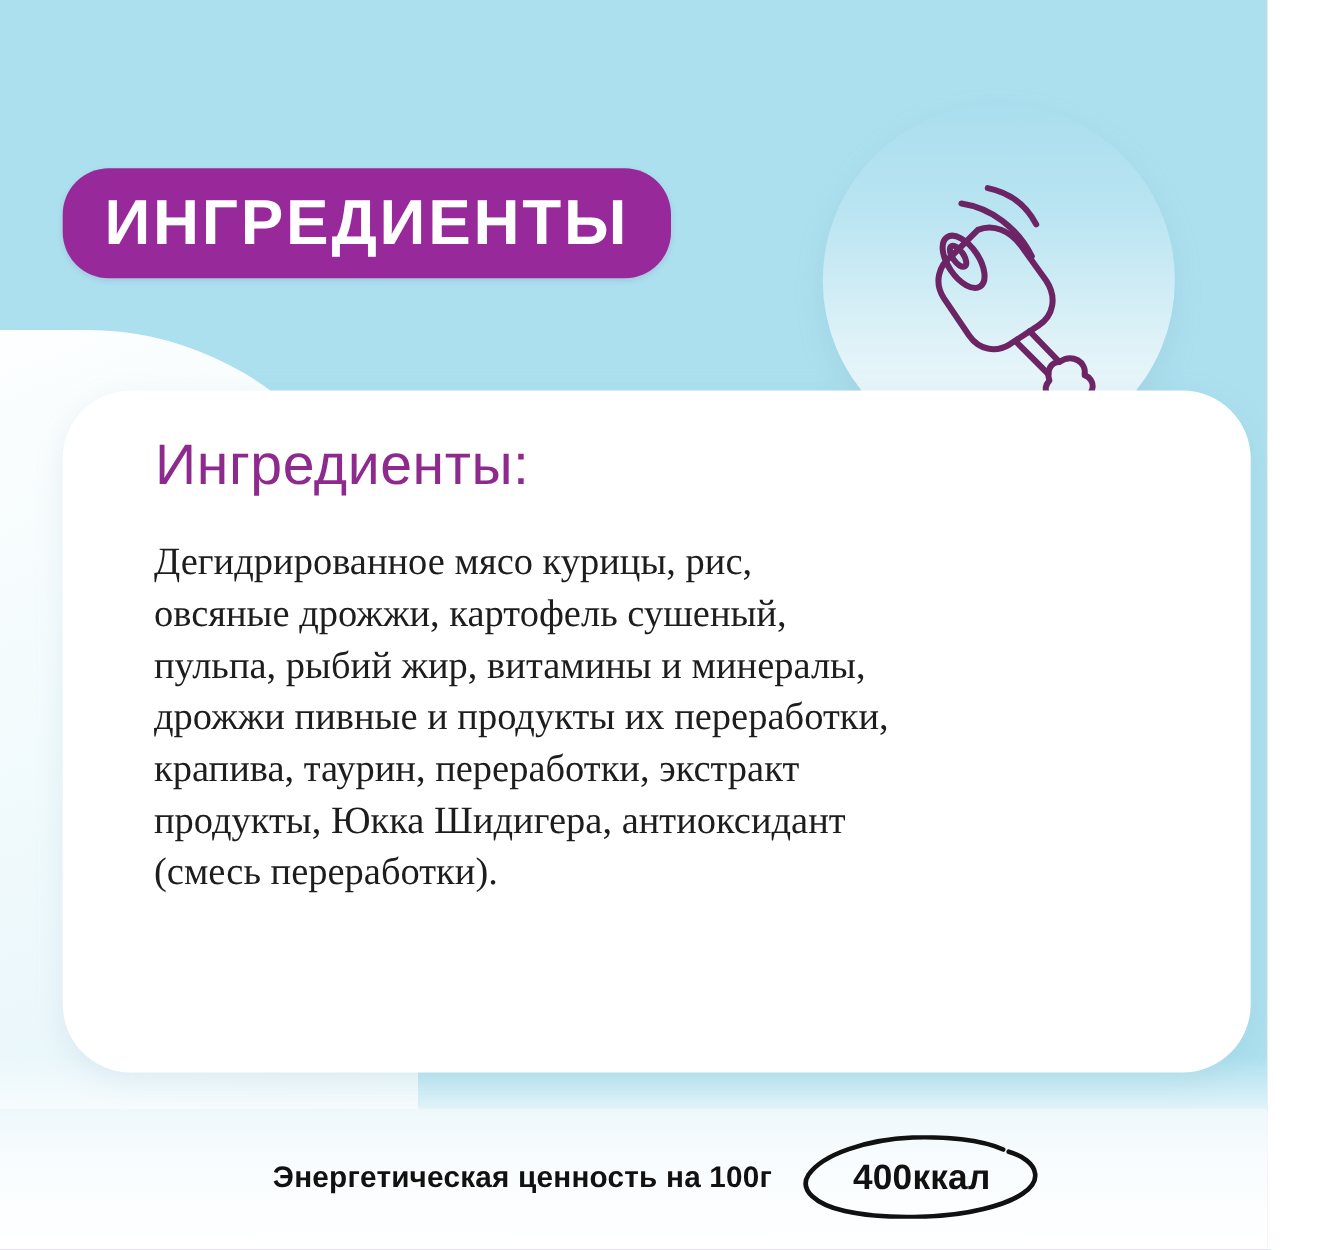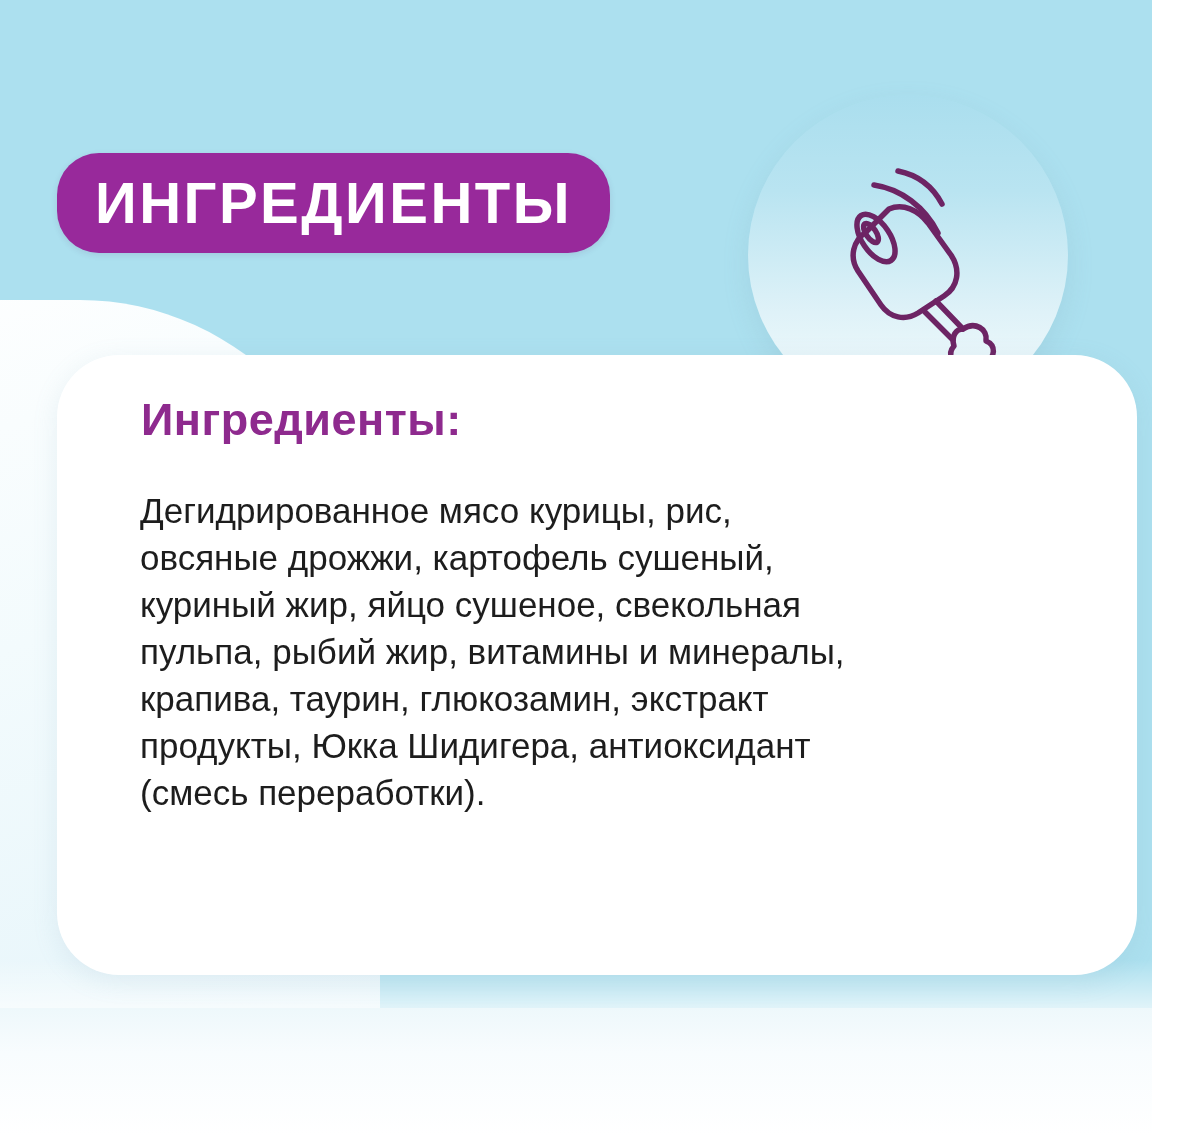--- a/index.html
+++ b/index.html
@@ -111,38 +111,38 @@
     background: #ffffff;
     border-radius: 62px;
     box-shadow: 0 6px 26px rgba(120,160,185,0.14);
   }
 
   .card-heading {
     position: absolute;
     left: 84px;
     top: 42px;
     color: #8e2a8e;
-    font-size: 45px;
-    font-weight: bold;
+    font-size: 52px;
+    font-weight: normal;
     letter-spacing: 0.5px;
     line-height: 1;
     font-family: "Liberation Sans", sans-serif;
   }
 
   .card-body {
     position: absolute;
     left: 83px;
     top: 132px;
     width: 930px;
     color: #1d1d1d;
     font-size: 35px;
     line-height: 47px;
     font-family: "Liberation Sans", sans-serif;
   }
-  .card-body .ln { display: block; white-space: nowrap; }
+  .card-body .ln { display: block; white-space: nowrap; font-family: Liberation Serif, serif; }
 
   
   .footer {
     position: absolute;
     left: 0;
     top: 1035px;
     width: 1200px;
     height: 70px;
     display: flex;
     align-items: center;
@@ -225,22 +225,38 @@
       </g>
     </svg>
   </div>
 
   <div class="card">
     <div class="card-heading">Ингредиенты:</div>
 
     <div class="card-body">
       <span class="ln">Дегидрированное мясо курицы, рис,</span>
       <span class="ln">овсяные дрожжи, картофель сушеный,</span>
-      <span class="ln">куриный жир, яйцо сушеное, свекольная</span>
       <span class="ln">пульпа, рыбий жир, витамины и минералы,</span>
-      <span class="ln">крапива, таурин, глюкозамин, экстракт</span>
+      <span class="ln">дрожжи пивные и продукты их переработки,</span>
+      <span class="ln">крапива, таурин, переработки, экстракт</span>
       <span class="ln">продукты, Юкка Шидигера, антиоксидант</span>
       <span class="ln">(смесь переработки).</span>
     </div>
   </div>
 
+  <div class="footer">
+    <span class="footer-label">Энергетическая ценность на 100г</span>
+
+    <span class="kcal-wrap">
+      <svg width="228" height="76" viewBox="0 0 228 76">
+        <path d="M188 13
+                 C 168 4, 134 1, 106 2
+                 C 64 4, 24 17, 11 36
+                 C 2 50, 18 63, 44 69
+                 C 80 77, 134 76, 170 67
+                 C 200 60, 219 48, 217 35
+                 C 216 26, 206 19, 193 15" fill="none" stroke="#111111" stroke-width="4.2" stroke-linecap="round"></path>
+      </svg>
+      <span class="kcal-text">400ккал</span>
+    </span>
+  </div>
 
 </div>
 
 </body></html>

